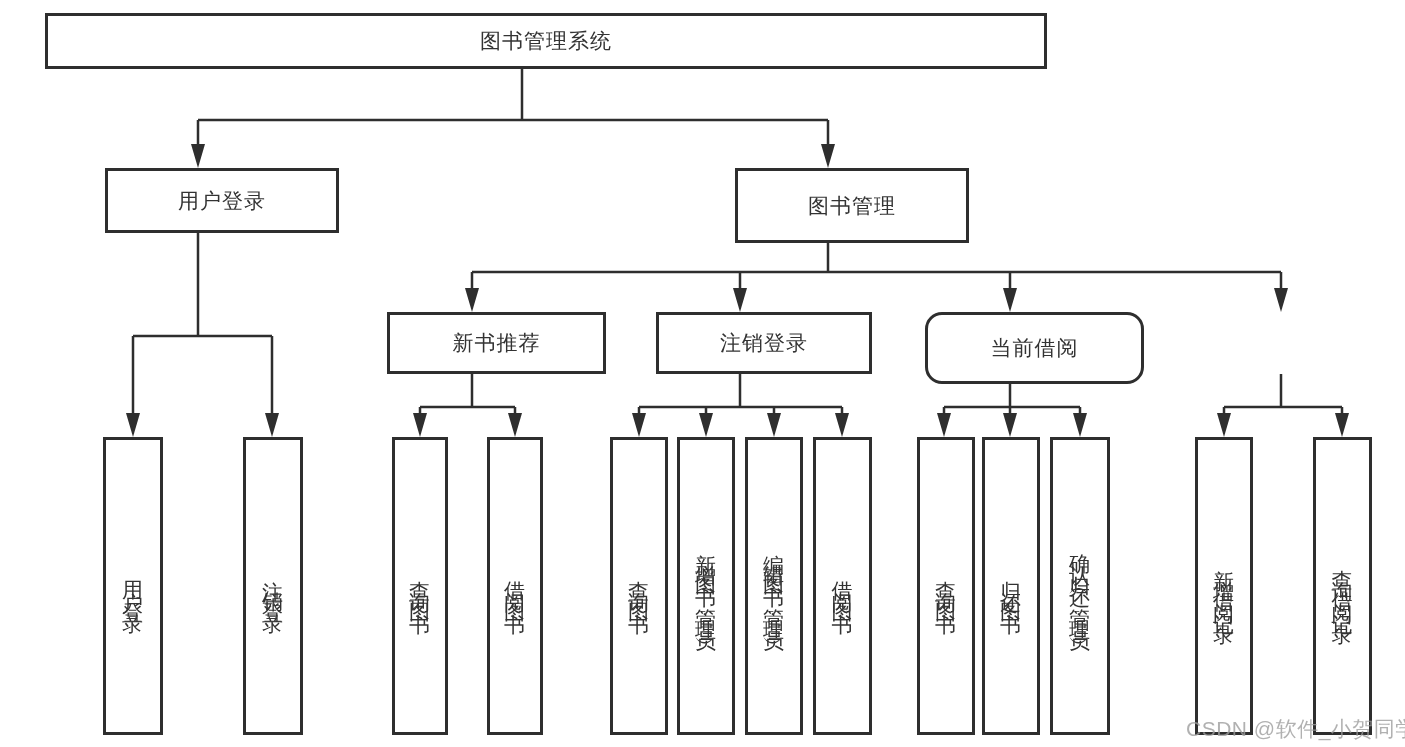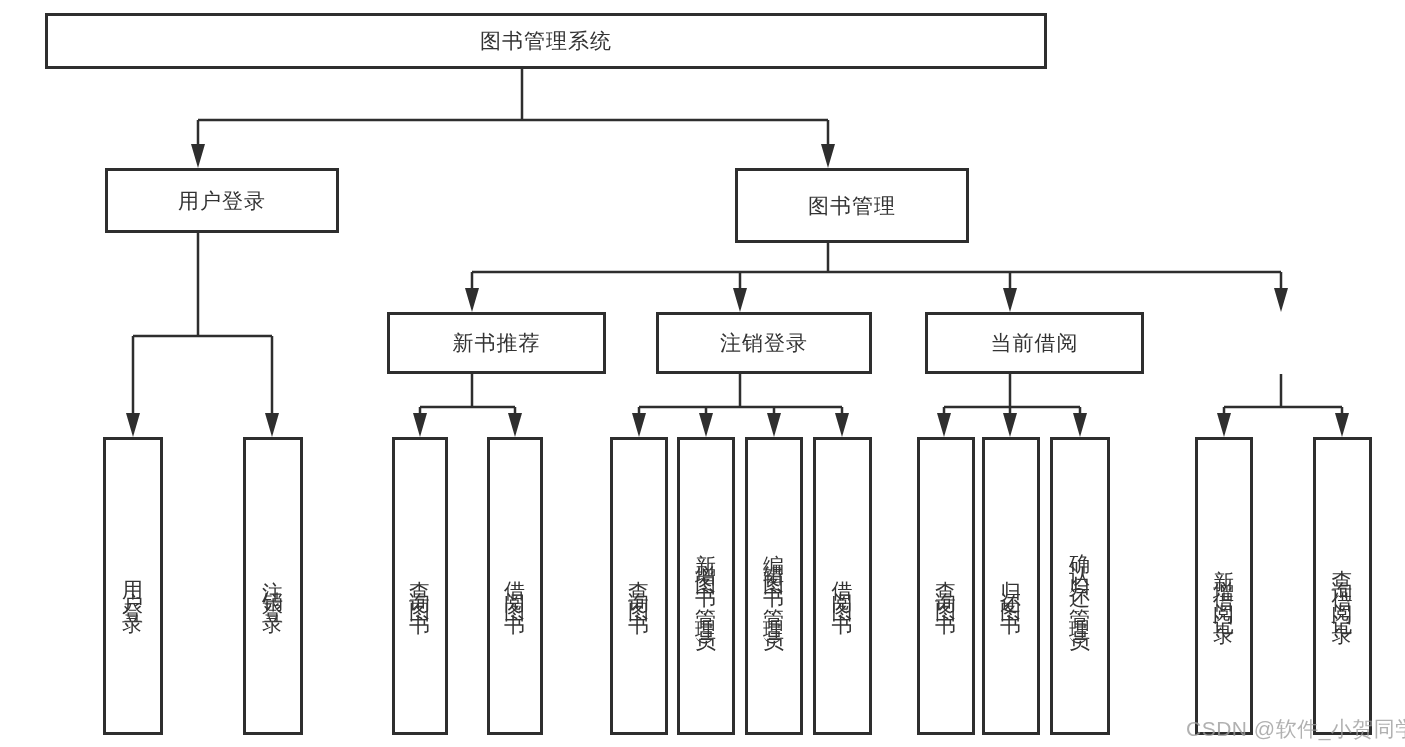--- a/index.html
+++ b/index.html
@@ -37,21 +37,21 @@
     line-height: 1;
   }
   
   .b-root   { left: 21px;  top: 13px;  width: 1002px; height: 56px; }
   
   .b-login  { left: 81px;  top: 168px; width: 234px; height: 65px; }
   .b-mgmt   { left: 711px; top: 168px; width: 234px; height: 75px; }
   
   .b-newrec { left: 363px;  top: 312px; width: 219px; height: 62px; }
   .b-borrow { left: 632px;  top: 312px; width: 216px; height: 62px; }
-  .b-cur    { left: 901px;  top: 312px; width: 219px; height: 62px; }
+  .b-cur    { left: 901px;  top: 312px; width: 219px; height: 72px; border-radius: 17px; }
   .b-rec    { left: 1172px; top: 312px; width: 218px; height: 62px; }
   
   .leaf { top: 437px; height: 298px; }
   .l-g1a { left: 103px;  width: 60px; }
   .l-g1b { left: 243px;  width: 60px; }
   .l-g2a { left: 392px;  width: 56px; }
   .l-g2b { left: 487px;  width: 56px; }
   .l-g3a { left: 610px;  width: 58px; }
   .l-g3b { left: 677px;  width: 58px; }
   .l-g3c { left: 745px;  width: 58px; }

